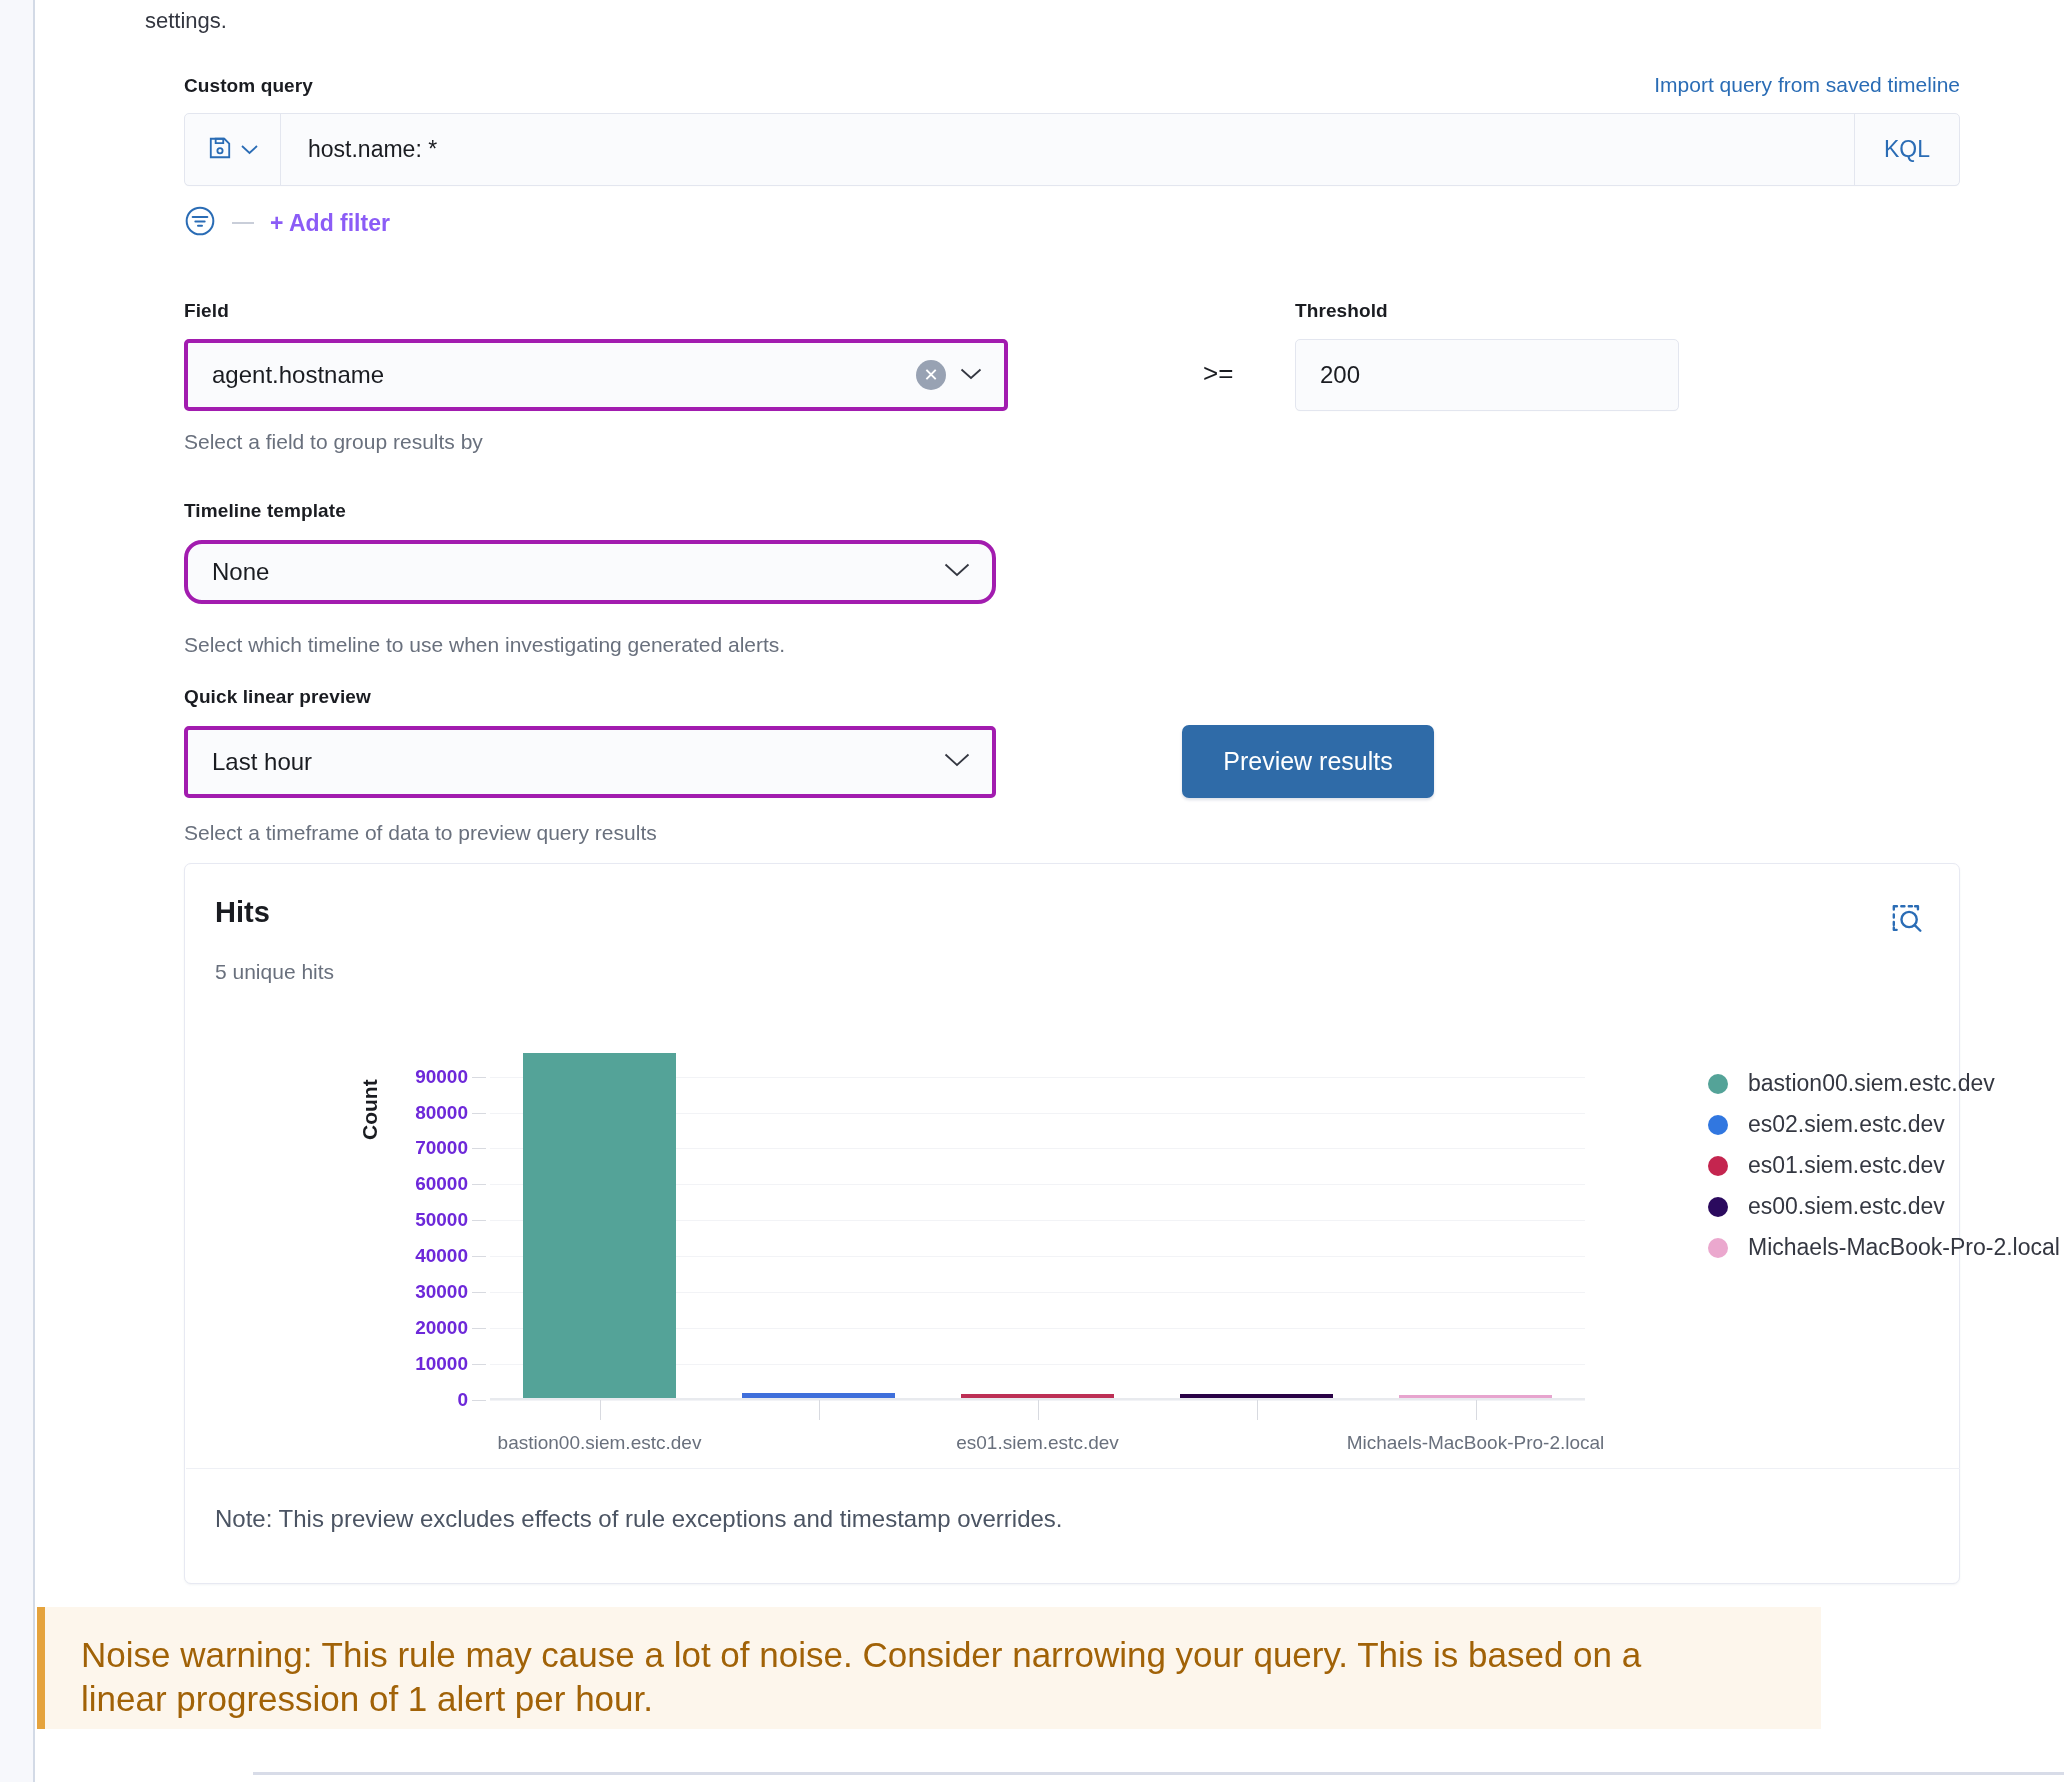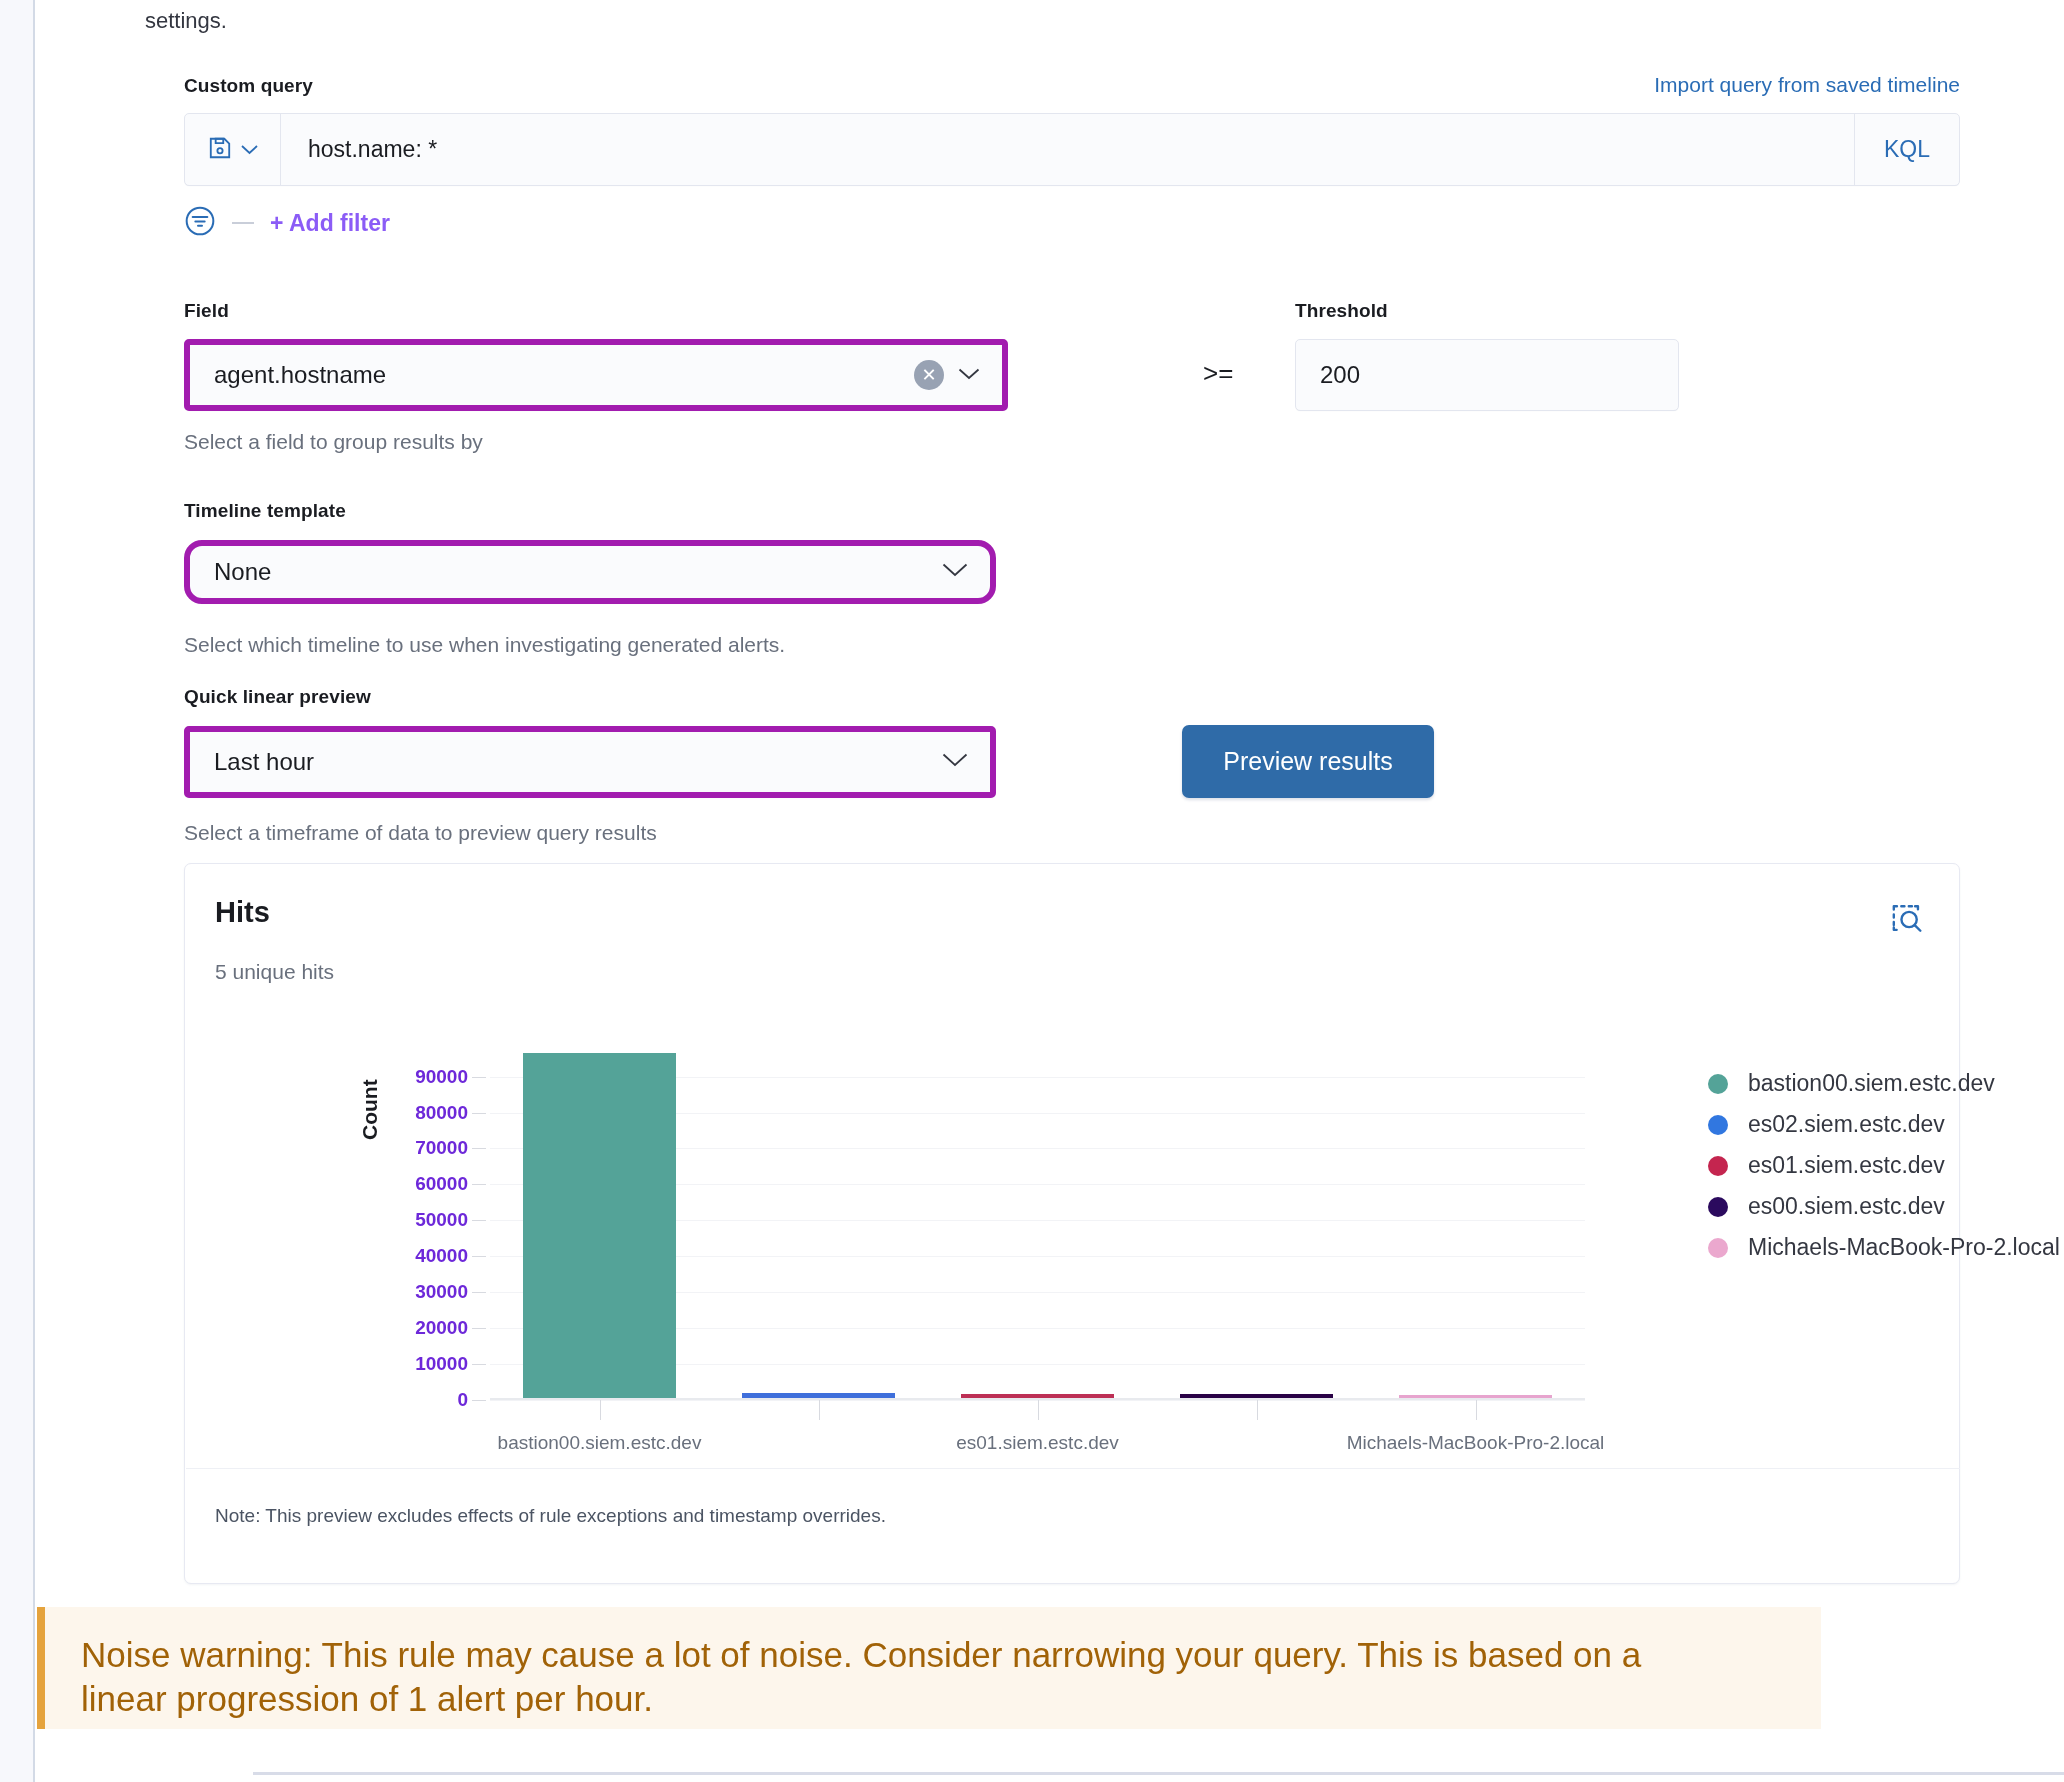--- a/index.html
+++ b/index.html
@@ -96,21 +96,21 @@
     font-size: 23px; color: #8b5cf6; cursor: pointer; font-weight: bold;
   }
 
   
   .fld-label { position: absolute; left: 39px; top: 300px; }
   .thr-label { position: absolute; left: 1150px; top: 300px; }
 
   .combo {
     position: absolute;
     background: #fafbfd;
-    border: 6px solid #a21caf;
+    border: 4px solid #a21caf;
     border-radius: 5px;
     box-shadow: 0 1px 1px -1px rgba(152,162,179,.2);
     display: flex; align-items: center;
   }
   .combo .val {
     flex: 1; padding-left: 24px; font-size: 24px; color: #1a1c21;
   }
   .combo .clear-badge {
     width: 30px; height: 30px; border-radius: 50%;
     background: #98a2b3; color: #fff;
@@ -225,21 +225,21 @@
   .legend-dot { width: 20px; height: 20px; border-radius: 50%; flex: none; }
   .legend-label { font-size: 23px; color: #343741; white-space: nowrap; }
 
   
   .note-divider {
     position: absolute; left: 1px; top: 604px; width: 1774px; height: 1px;
     background: #eef0f5;
   }
   .hits-note {
     position: absolute; left: 30px; top: 641px;
-    font-size: 19px; color: #4b5463;
+    font-size: 24px; color: #4b5463;
   }
 
   
   .noise-box {
     position: absolute; left: 37px; top: 1607px;
     width: 1784px; height: 122px;
     background: #fdf6ec;
     border-left: 8px solid #e5a33d;
     padding: 26px 34px 0 36px;
   }

